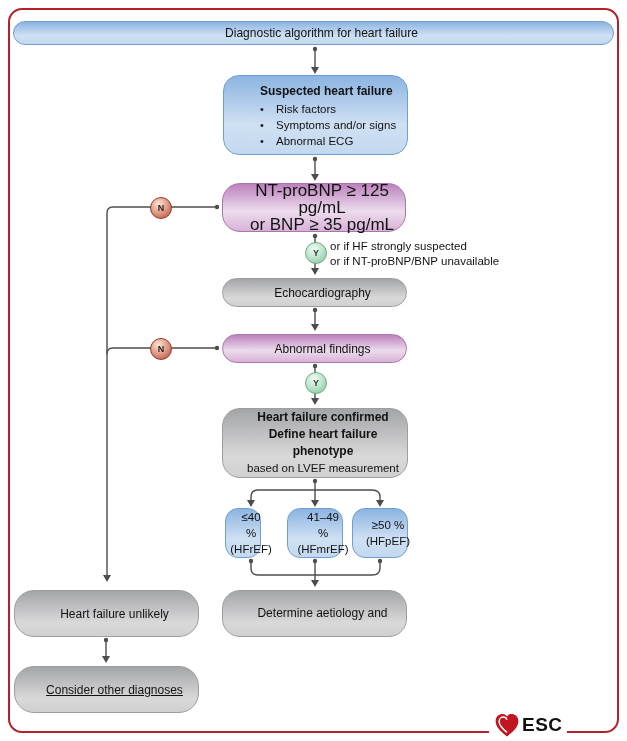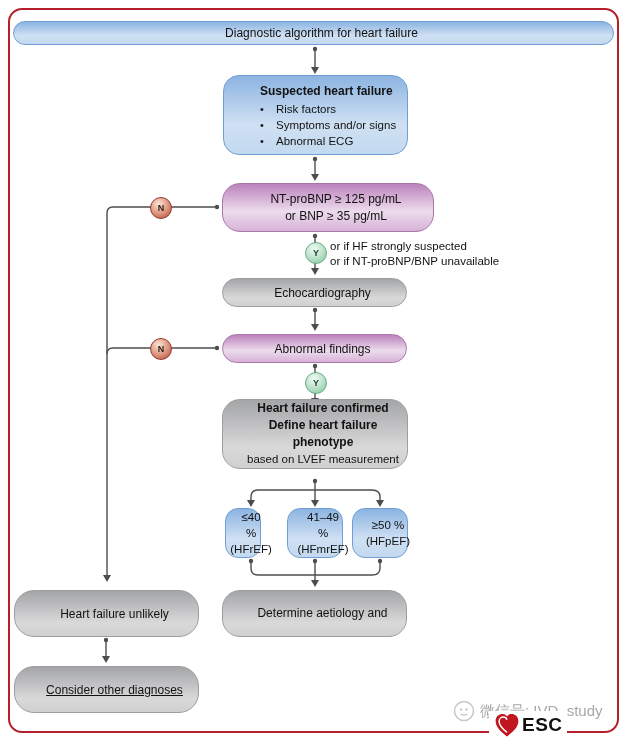--- a/index.html
+++ b/index.html
@@ -15,25 +15,25 @@
   .pink-grad{background:linear-gradient(180deg,#bc82bd 0%,#ecdcec 58%,#d8b2d8 100%);
     border:1px solid #a977aa;}
   .gray-grad{background:linear-gradient(180deg,#a4a5a7 0%,#d9d9da 70%,#d0d0d1 100%);
     border:1px solid #9d9ea0;}
   .title-pill{left:13px;top:21px;width:601px;height:24px;border-radius:13px;font-size:12px;}
   .box-suspected{left:223px;top:75px;width:185px;height:80px;border-radius:16px;
     align-items:flex-start;padding:8px 0 6px 36px;justify-content:flex-start;text-align:left;}
   .box-suspected .hd{font-weight:bold;font-size:12px;margin-bottom:3px;}
   .bullet-row{display:flex;font-size:11.5px;line-height:16px;}
   .bullet-dot{width:16px;text-align:left;font-size:11px;}
-  .box-bnp{left:222px;top:183px;width:212px;height:49px;border-radius:18px;
-    font-size:12px;line-height:17px;align-items:center;}
+  .box-bnp{left:222px;top:183px;width:184px;height:49px;border-radius:18px;
+    font-size:17px;line-height:17px;align-items:center;}
   .box-echo{left:222px;top:278px;width:185px;height:29px;border-radius:15px;font-size:12px;}
   .box-abnormal{left:222px;top:334px;width:185px;height:29px;border-radius:15px;font-size:12px;}
-  .box-confirmed{left:222px;top:399px;width:186px;height:70px;border-radius:18px;
+  .box-confirmed{left:222px;top:408px;width:186px;height:70px;border-radius:18px;
     font-size:12px;line-height:17px;}
   .box-confirmed .b{font-weight:bold;}
   .box-confirmed .r{font-size:11.5px;text-align:center;}
   .lvef{top:508px;height:50px;border-radius:13px;font-size:11.5px;line-height:16px;}
   .lvef-1{left:225px;width:36px;}
   .lvef-2{left:287px;width:56px;}
   .lvef-3{left:352px;width:56px;}
   .box-determine{left:222px;top:590px;width:185px;height:47px;border-radius:18px;
     font-size:12px;line-height:17px;}
   .box-unlikely{left:14px;top:590px;width:185px;height:47px;border-radius:20px;font-size:12px;}
@@ -182,29 +182,20 @@
   </div>
 
   <div class="node gray-grad box-unlikely">
     <span>Heart failure unlikely</span>
   </div>
 
   <div class="node gray-grad box-consider">
     <span>Consider other diagnoses</span>
   </div>
 
-  <div class="watermark">
-    <svg class="wm-icon" width="24" height="24" viewBox="0 0 24 24">
-      <circle cx="12" cy="12" r="9.5" fill="none" stroke="#bcbcbc" stroke-width="1.6"></circle>
-      <circle cx="9" cy="10.5" r="1.2" fill="#bcbcbc"></circle>
-      <circle cx="14.5" cy="10.5" r="1.2" fill="#bcbcbc"></circle>
-      <path d="M8.5 15 q3.5 2.5 7 0" fill="none" stroke="#bcbcbc" stroke-width="1.4"></path>
-    </svg>
-    <span>微信号: IVD_study</span>
-  </div>
 
   <div class="esc-logo">
     <svg width="28" height="28" viewBox="0 0 32 32">
       <path d="M16 29 C8 23 3 18 3 11.5 C3 6.5 7 3.5 11 3.5 C13.5 3.5 15.2 4.8 16 6.2 C16.8 4.8 18.5 3.5 21 3.5 C25 3.5 29 6.5 29 11.5 C29 18 24 23 16 29 Z" fill="#c0161f"></path>
       <path d="M16 24.5 C10.5 20 7 16.3 7 11.9 C7 8.7 9.5 6.9 11.6 6.9 C13.5 6.9 15.3 8.1 16 10.1" fill="none" stroke="#ffffff" stroke-width="1.7"></path>
     </svg>
     <span class="esc-text">ESC</span>
   </div>
 
 </div>

